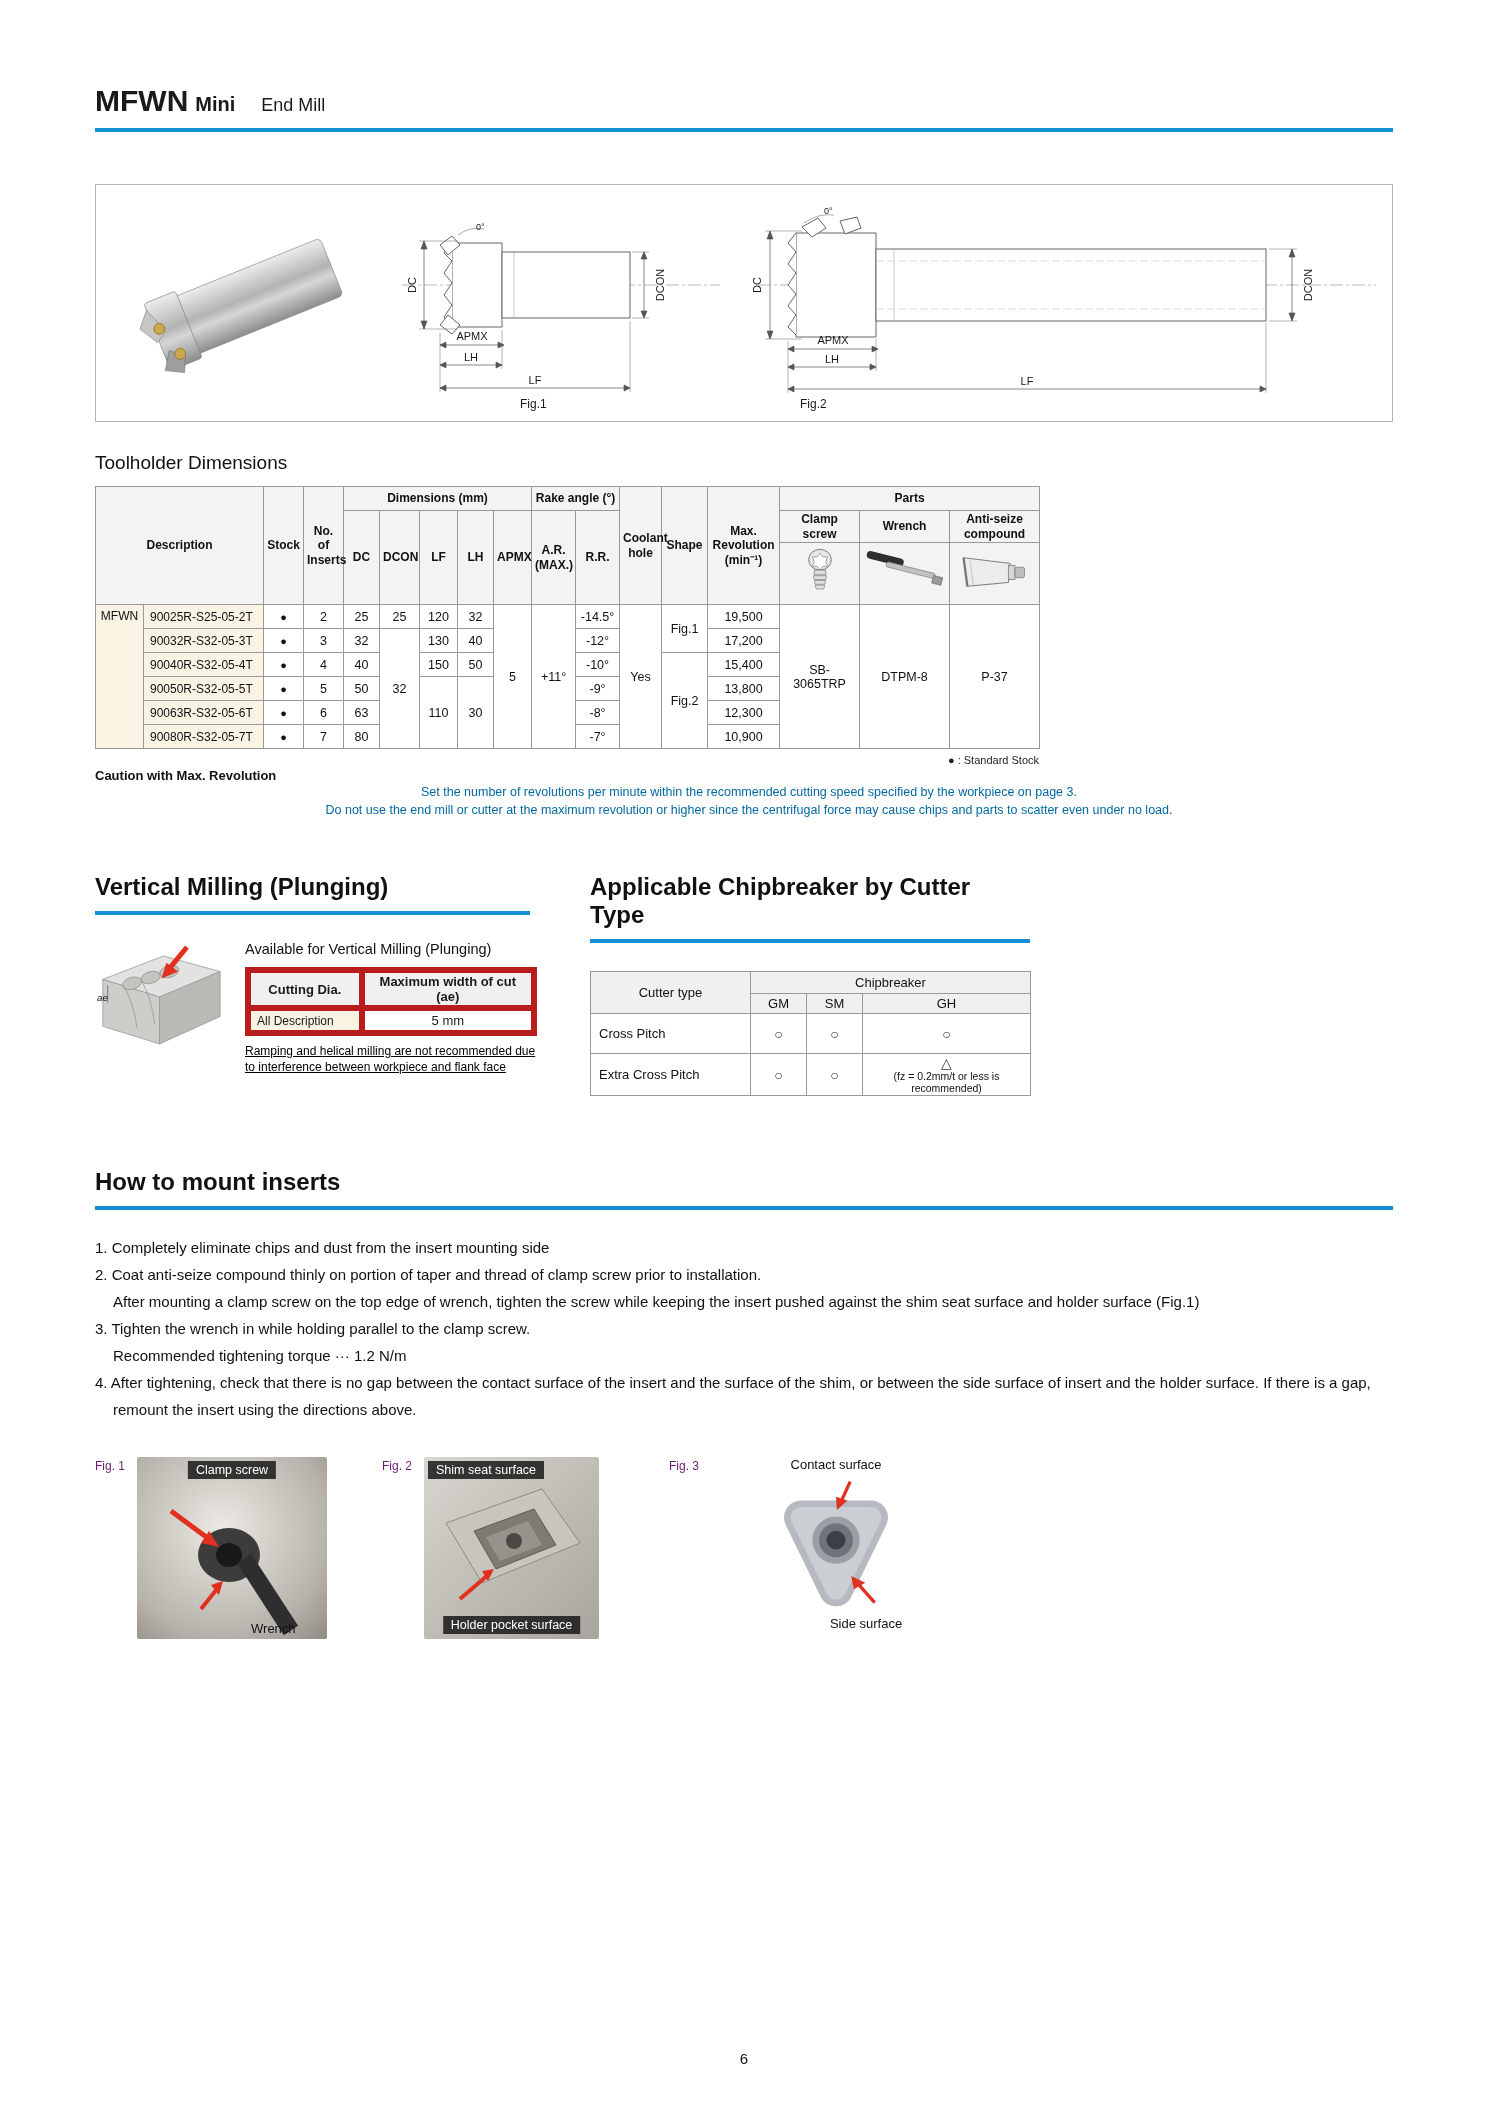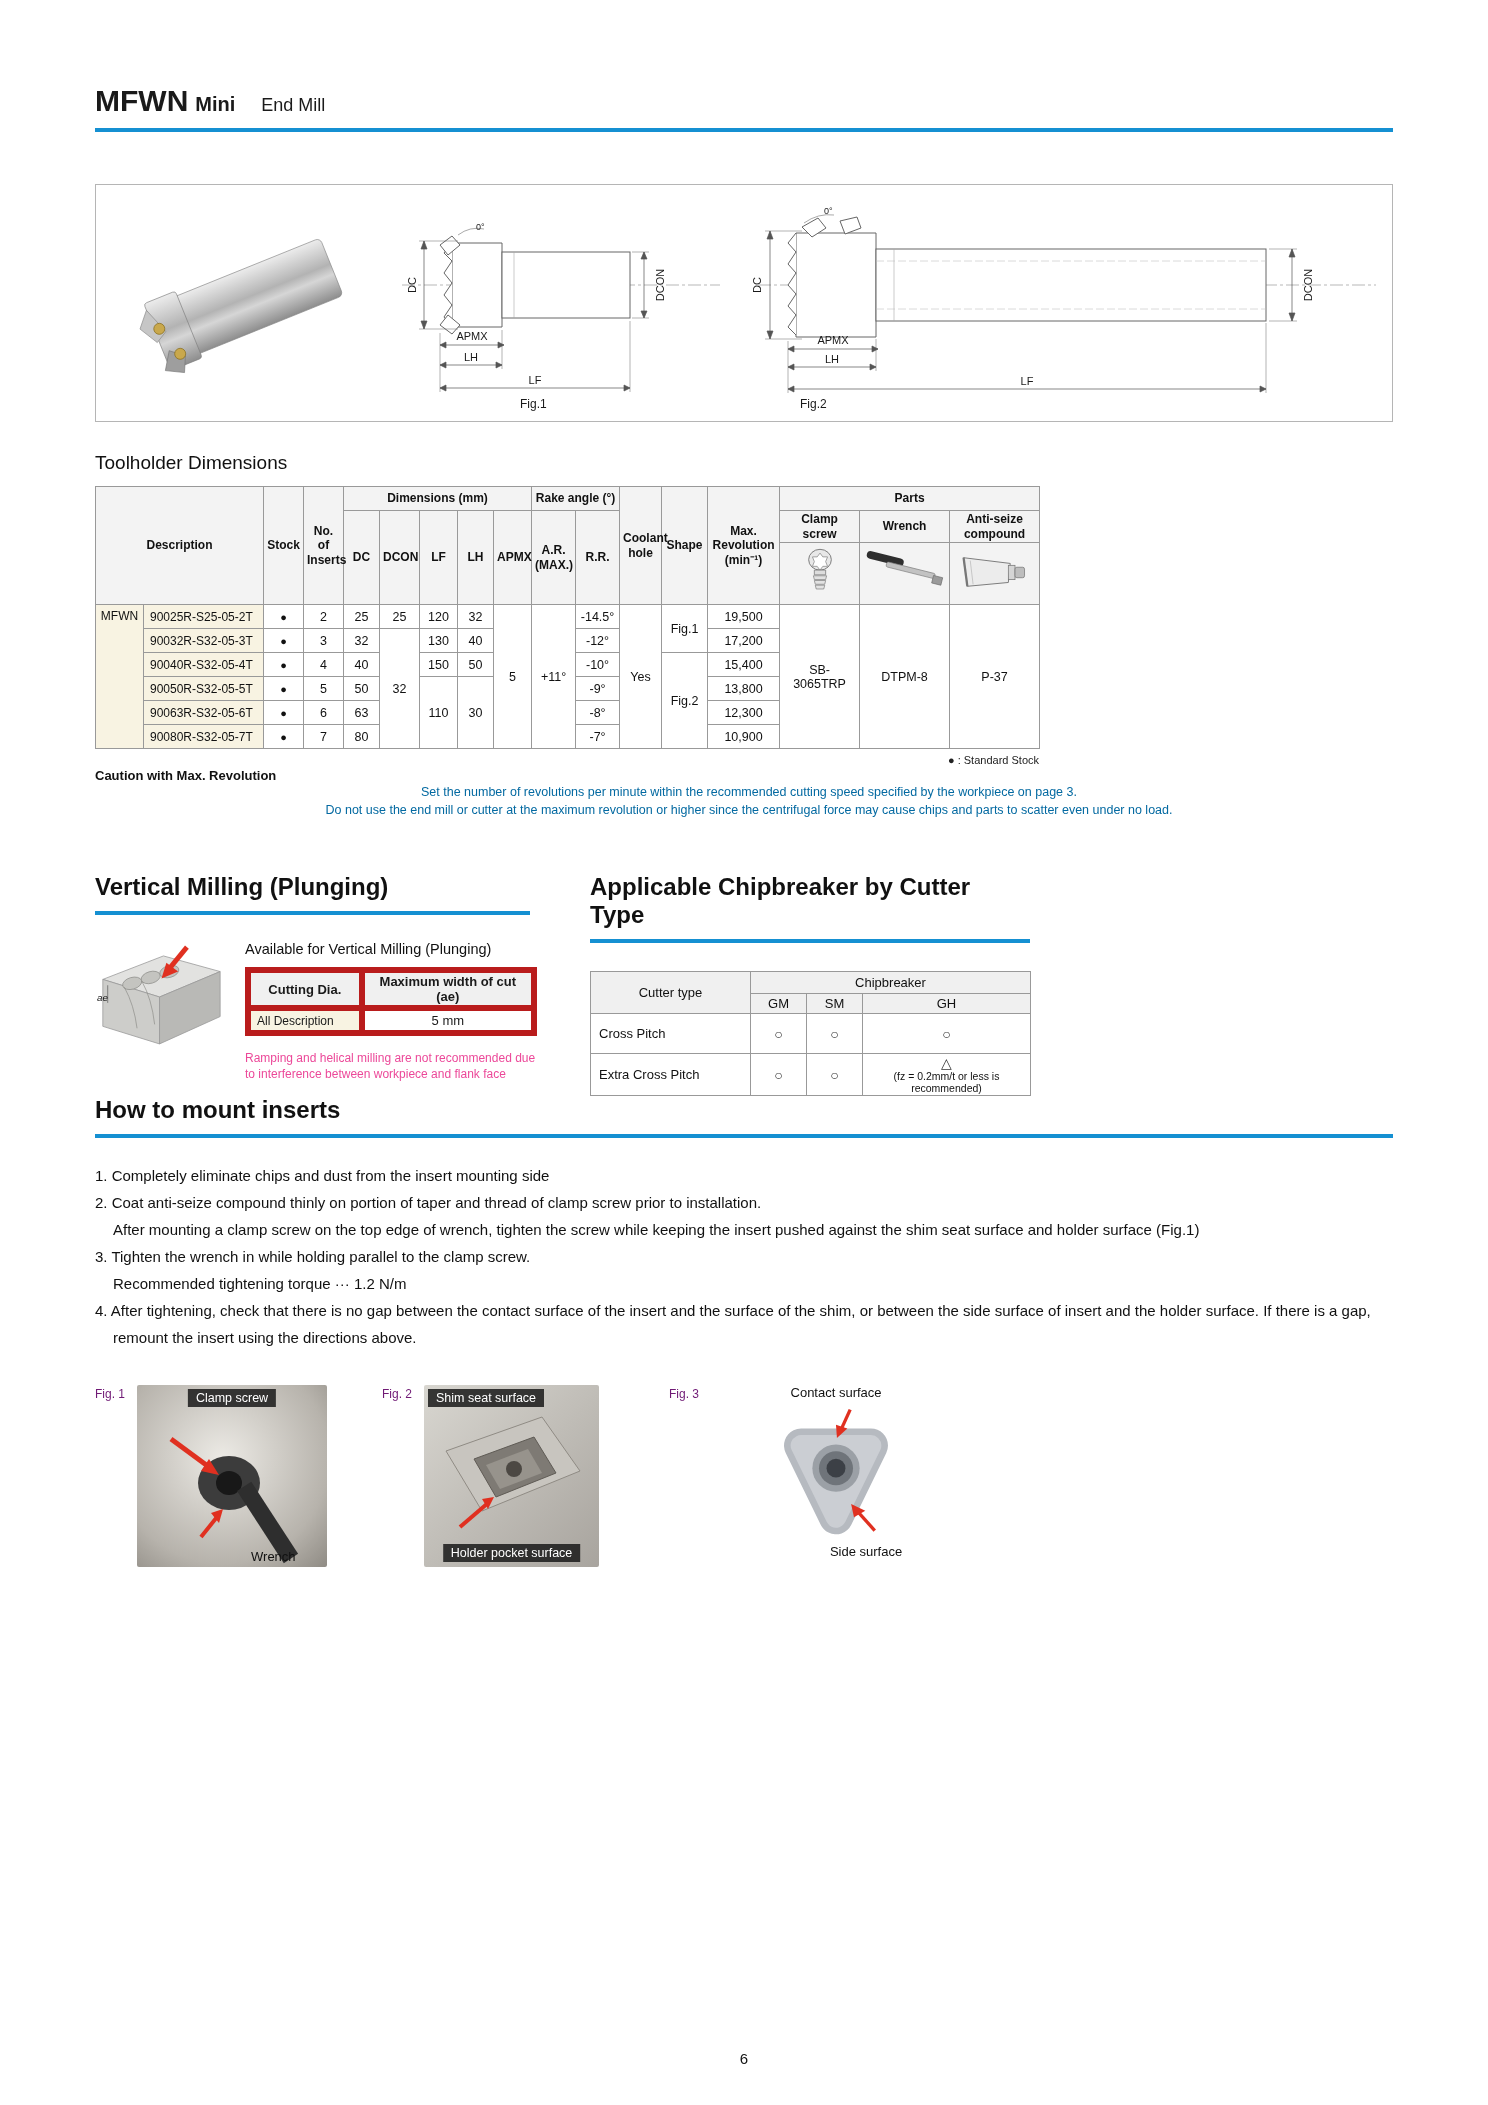--- a/index.html
+++ b/index.html
@@ -48,34 +48,34 @@
   .h-rule { height:4px; background:var(--accent); margin-top:10px; }
 
   .vm-content { margin-top:26px; display:flex; gap:18px; }
   .vm-illus { width:132px; height:112px; flex:none; }
   .vm-avail { font-size:14.5px; margin-bottom:10px; color:#111; }
   table.vm { border-collapse:collapse; font-size:13px; border:1px solid #888; }
   table.vm th, table.vm td { border:6px solid #b91c1c; height:25px; text-align:center; padding:1px 6px; }
   table.vm th { background:#f0f0f0; font-weight:bold; }
   .vm-c1 { width:115px; }
   .vm-c2 { width:176px; }
-  .vm-note { margin-top:14px; font-size:12px; line-height:1.35; width:292px; color:#ec4899; }
+  .vm-note { margin-top:7px; font-size:12px; line-height:1.35; width:292px; color:#000000;text-decoration:underline; }
 
   table.cb { border-collapse:collapse; margin-top:28px; width:440px; font-size:13px; border:1px solid #888; table-layout:fixed; color:#111; }
   table.cb th, table.cb td { border:1px solid #999; text-align:center; vertical-align:middle; padding:1px 3px; }
   table.cb th { background:#f0f0f0; font-weight:normal; }
   table.cb tr.cbA { height:22px; }
   table.cb tr.cbB { height:20px; }
   table.cb tr.cbRow { height:40px; }
   .cb-lbl { text-align:left !important; padding-left:8px !important; background:#fff; }
   .sym { font-size:14px; color:#333; }
   .gh-note { font-size:10.5px; line-height:1.1; color:#111; }
 
   
-  .mount { }
+  .mount { margin-top:72px; }
   .steps { margin-top:24px; font-size:15px; line-height:1.8; color:#111; }
   .step { padding-left:18px; text-indent:-18px; }
   .step.cont { text-indent:0; }
 
   
   .figs-row { margin-top:34px; display:flex; align-items:flex-start; }
   .figwrap { display:flex; gap:12px; align-items:flex-start; }
   .fig-lab { font-size:12px; color:#701a75; padding-top:2px; white-space:nowrap; }
   .photo { position:relative; overflow:hidden; border-radius:2px; }
   .photo.p1 { width:190px; height:182px; background:radial-gradient(circle at 45% 40%, #eceae5, #b7b3ac 70%, #8f8b84); }

